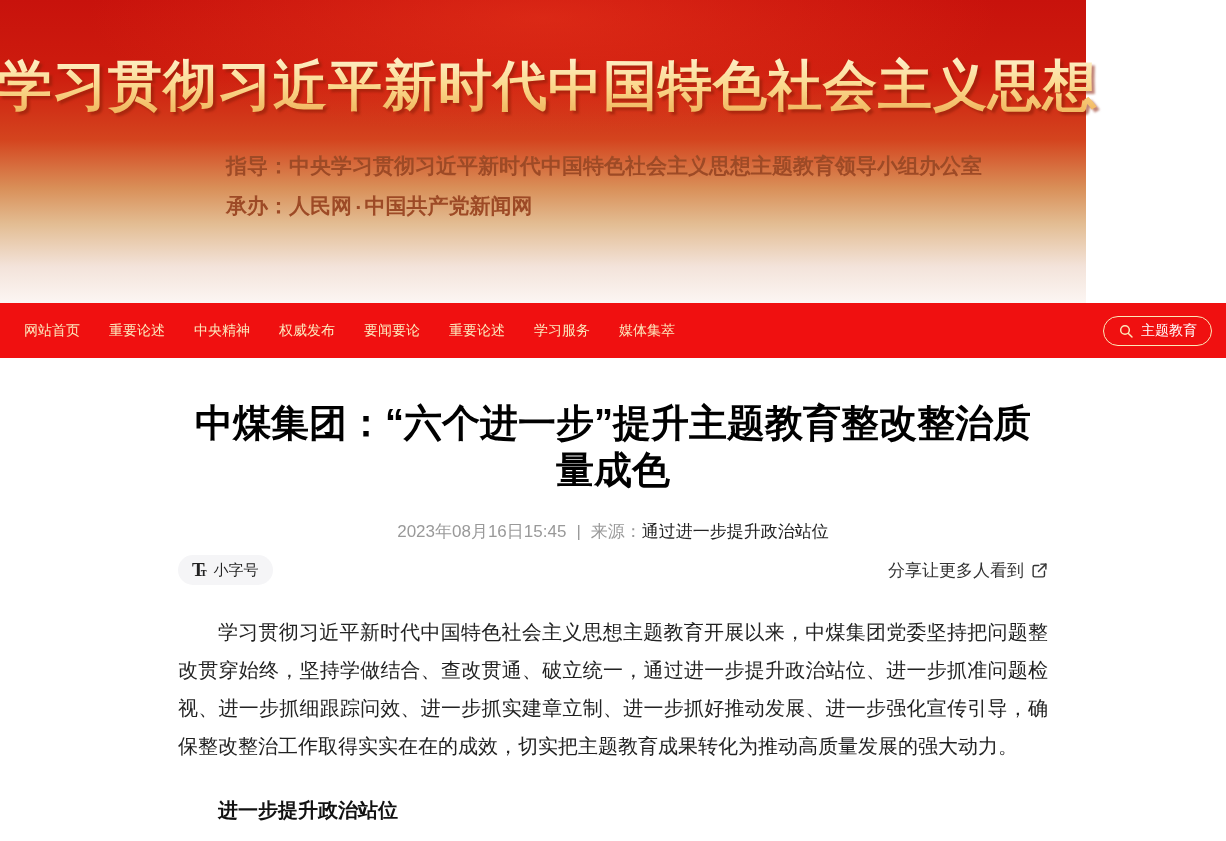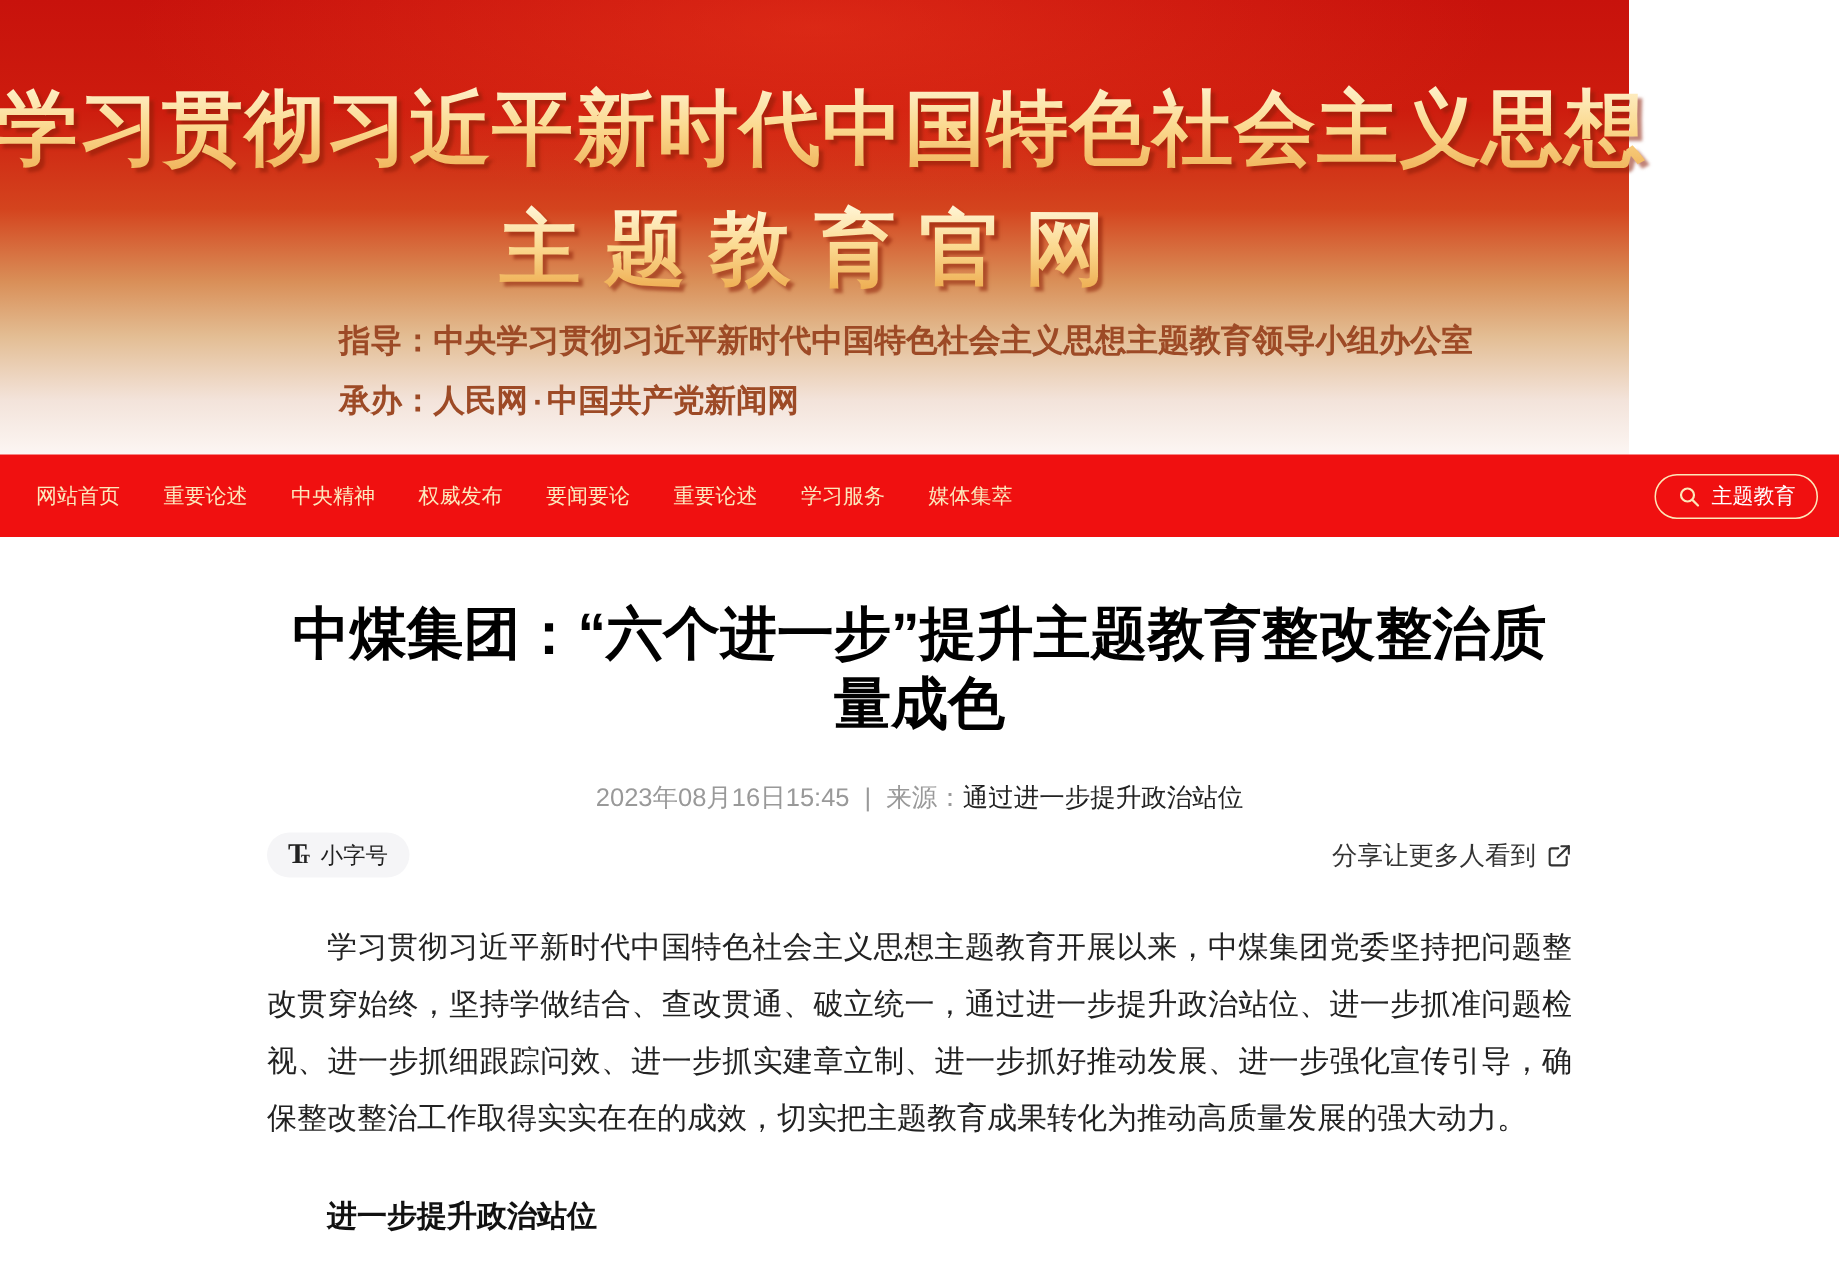--- a/index.html
+++ b/index.html
@@ -65,21 +65,20 @@
         <path d="M36,66 L16,78" stroke="#fcc31e" stroke-width="9" stroke-linecap="round"></path>
         <circle cx="14" cy="79" r="7"></circle>
         <g transform="rotate(-45 30 30)">
           <rect x="6" y="21.5" width="48" height="17" rx="2"></rect>
           <rect x="25.5" y="36" width="9" height="44" rx="3"></rect>
         </g>
       </g>
     </svg>
     <h1 class="gold-text banner-title1">学习贯彻习近平新时代中国特色社会主义思想</h1>
   </div>
-  <div class="gold-text banner-title2">主题教育官网</div>
   <div class="banner-subtitles">
     <div>指导：中央学习贯彻习近平新时代中国特色社会主义思想主题教育领导小组办公室</div>
     <div>承办：人民网·中国共产党新闻网</div>
   </div>
 </header>
 
 <nav class="nav">
   <a class="nav-item">网站首页</a>
   <a class="nav-item">重要论述</a>
   <a class="nav-item">中央精神</a>

